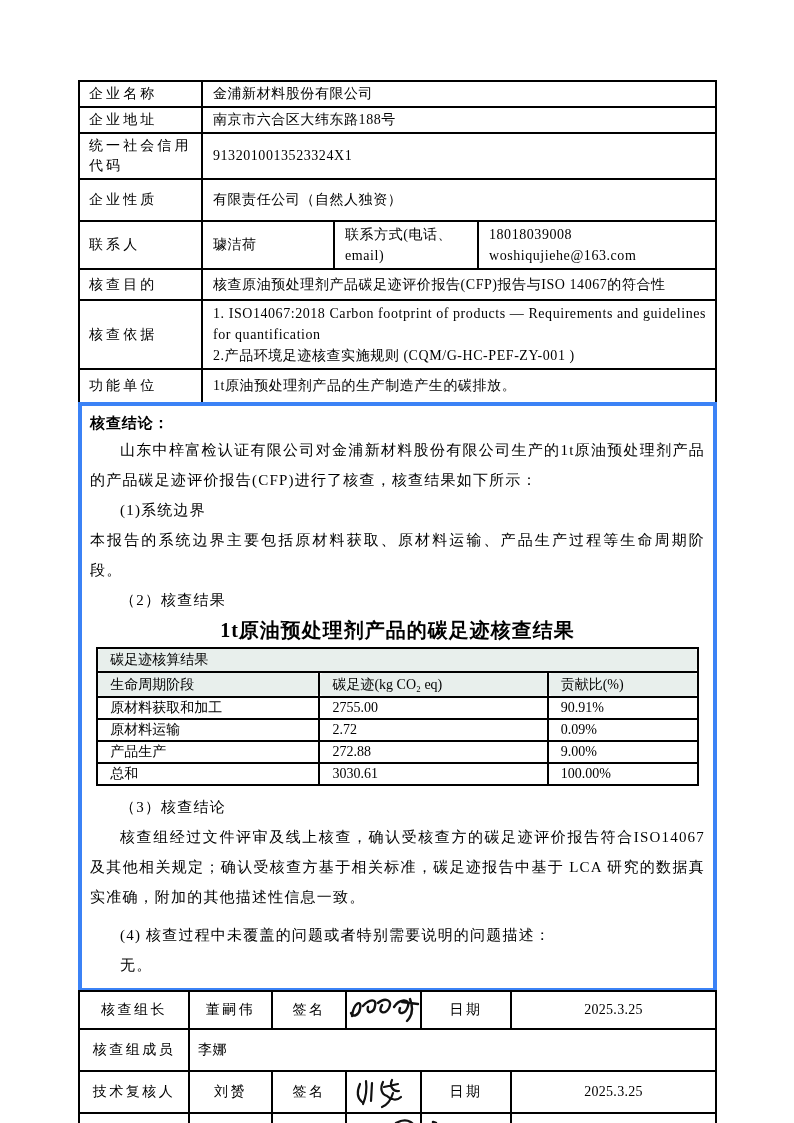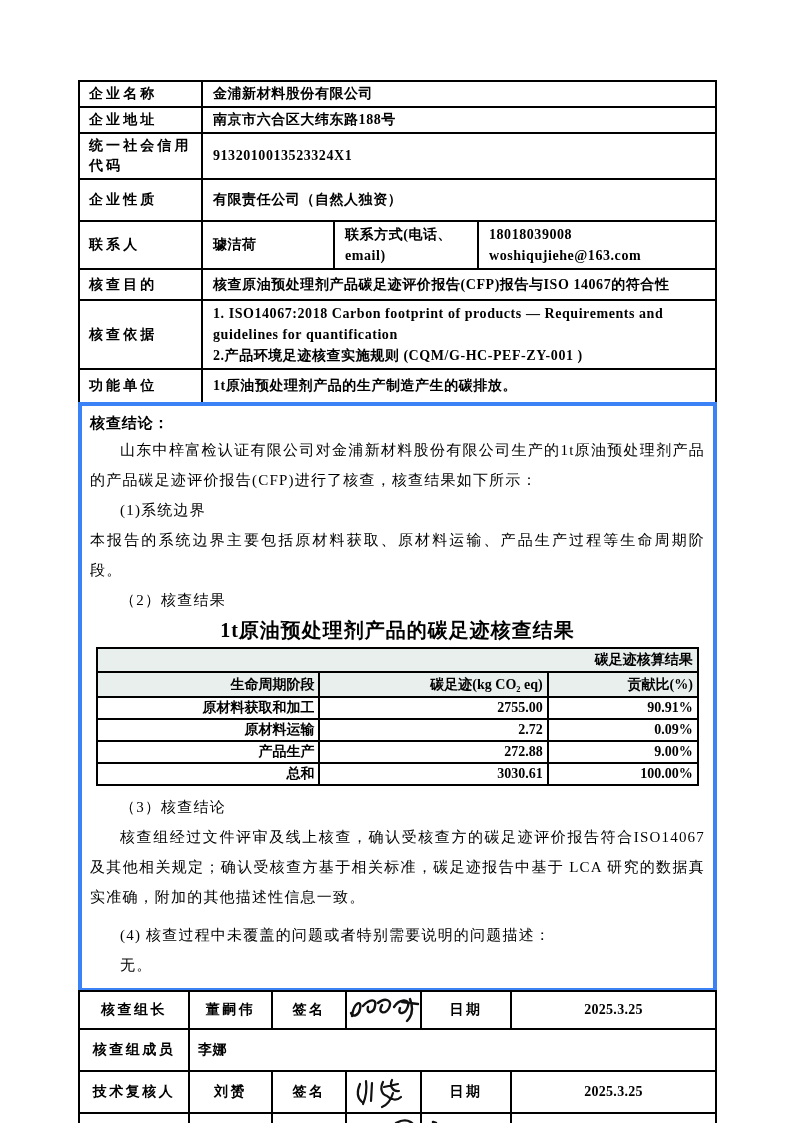--- a/index.html
+++ b/index.html
@@ -21,21 +21,20 @@
   table.t {
     border-collapse: collapse;
     width: 100%;
     table-layout: fixed;
   }
   table.t td {
     border: 2px solid #000;
     font-size: 14px;
     padding: 2px 6px;
     vertical-align: middle;
-    font-weight: bold;
   }
   .stack { margin-top: -2px; }
 
   
   .info td.lab {
     letter-spacing: 0.22em;
     padding-left: 9px;
     line-height: 20px;
   }
   .info td.val { padding-left: 10px; letter-spacing: 0.04em; }
@@ -58,21 +57,21 @@
   }
   .concl .c-head { font-weight: bold; font-size: 15px; line-height: 24px; letter-spacing: 0.06em; }
   .concl p { font-size: 15px; line-height: 30px; letter-spacing: 0.08em; }
   .concl p.ind { text-indent: 2em; }
   .concl p.just { text-align: justify; }
   .tbl-title {
     text-align: center; font-weight: bold;
     font-size: 20px; line-height: 30px; letter-spacing: 0.05em;
   }
   table.inner { width: 98%; margin: 2px auto 6px auto; }
-  table.inner td { text-align: right; padding: 1px 4px; }
+  table.inner td { text-align: left; padding: 1px 12px; border-radius: 7px; }
   table.inner td.hd { background: #e8efec; }
   table.inner .h24 { height: 24px; }
   table.inner .h25 { height: 25px; }
   table.inner .h22 { height: 22px; }
   .mt8 { margin-top: 8px; }
 
   
   .sig td { text-align: center; letter-spacing: 0.18em; }
   .sig td.name-left { text-align: left; padding-left: 8px; letter-spacing: 0.04em; }
   .sig td.date-val { letter-spacing: 0.02em; }

